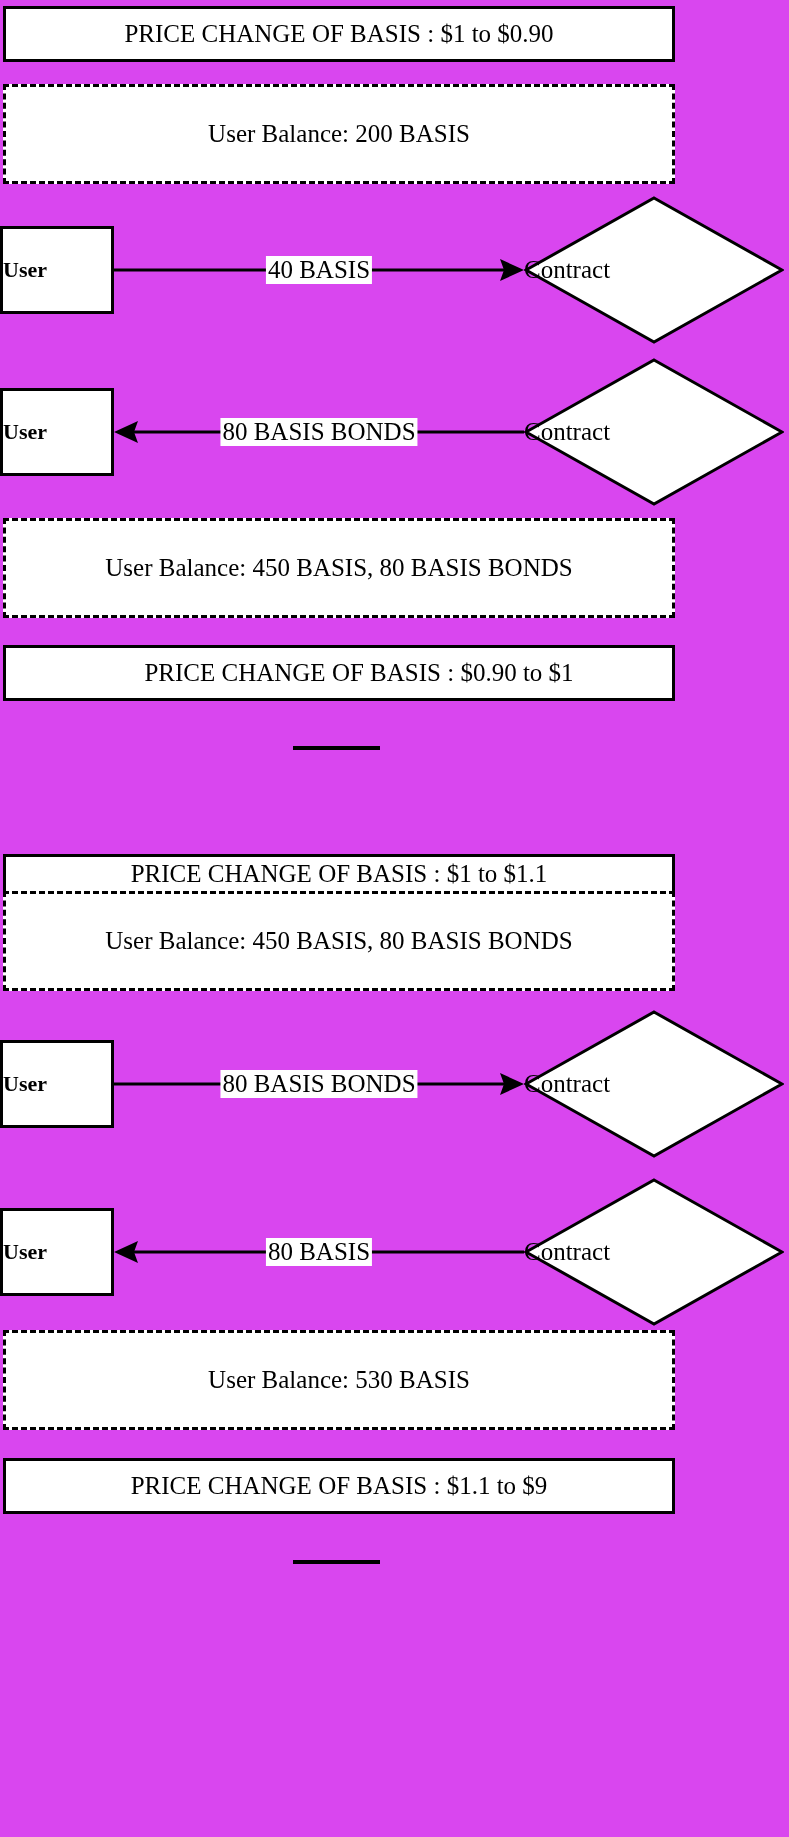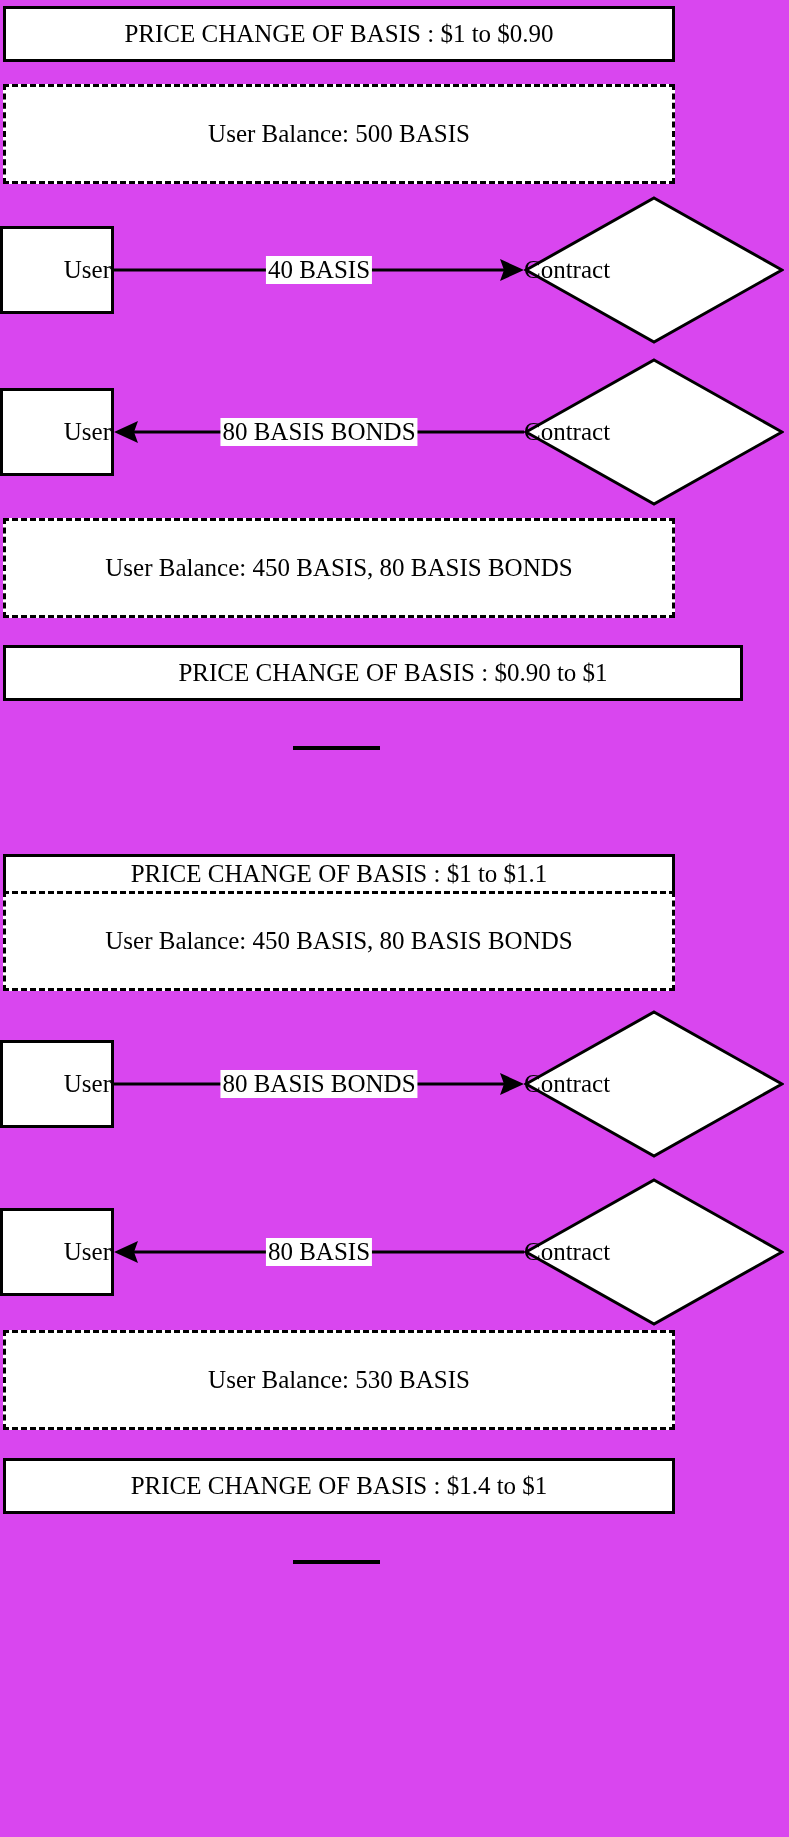--- a/index.html
+++ b/index.html
@@ -52,22 +52,23 @@
     left: 0;
     width: 789px;
   }
   .node-user {
     position: absolute;
     box-sizing: border-box;
     border: 3px solid #000000;
     background: #ffffff;
     display: flex;
     align-items: center;
-    justify-content: flex-end;
-    font-size: 25px;
+    justify-content: flex-start;
+    font-size: 22px;
+    font-weight: bold;
   }
   .node-contract {
     position: absolute;
     display: flex;
     align-items: center;
     justify-content: flex-start;
   }
   .node-contract .diamond-svg {
     position: absolute;
     left: 0;
@@ -112,21 +113,21 @@
 </head>
 <body>
 
 <div id="page">
 
   <div class="banner banner-solid" style="left:3px; top:6px; width:672px; height:56px;">
     <span class="banner-text">PRICE CHANGE OF BASIS : $1 to $0.90</span>
   </div>
 
   <div class="banner banner-dashed" style="left:3px; top:84px; width:672px; height:100px;">
-    <span class="balance-text">User Balance: 500 BASIS</span>
+    <span class="balance-text">User Balance: 200 BASIS</span>
   </div>
 
   <div class="flow-row" style="top:196px; height:148px;">
     <div class="node-user" style="left:0px; top:30px; width:114px; height:88px;">
       <span>User</span>
     </div>
 
     <div class="edge" style="left:114px; top:54px; width:410px;">
       <svg class="edge-svg" width="410" height="40" viewBox="0 0 410 40">
         <line x1="0" y1="20" x2="396" y2="20" stroke="#000" stroke-width="3"></line>
@@ -161,21 +162,21 @@
         <polygon points="130,2 258,74 130,146 2,74" fill="#ffffff" stroke="#000000" stroke-width="3"></polygon>
       </svg>
       <span class="diamond-label">Contract</span>
     </div>
   </div>
 
   <div class="banner banner-dashed" style="left:3px; top:518px; width:672px; height:100px;">
     <span class="balance-text">User Balance: 450 BASIS, 80 BASIS BONDS</span>
   </div>
 
-  <div class="banner banner-solid" style="left:3px; top:645px; width:740px; height:56px;padding-left:40px;">
+  <div class="banner banner-solid" style="left:3px; top:645px; width:672px; height:56px;padding-left:40px;">
     <span class="banner-text">PRICE CHANGE OF BASIS : $0.90 to $1</span>
   </div>
 
   <div class="separator" style="left:293px; top:746px; width:87px;"></div>
 
   <div class="banner banner-solid" style="left:3px; top:854px; width:672px; height:40px;">
     <span class="banner-text">PRICE CHANGE OF BASIS : $1 to $1.1</span>
   </div>
 
   <div class="banner banner-dashed" style="left:3px; top:891px; width:672px; height:100px;">
@@ -222,18 +223,18 @@
       </svg>
       <span class="diamond-label">Contract</span>
     </div>
   </div>
 
   <div class="banner banner-dashed" style="left:3px; top:1330px; width:672px; height:100px;">
     <span class="balance-text">User Balance: 530 BASIS</span>
   </div>
 
   <div class="banner banner-solid" style="left:3px; top:1458px; width:672px; height:56px;">
-    <span class="banner-text">PRICE CHANGE OF BASIS : $1.4 to $1</span>
+    <span class="banner-text">PRICE CHANGE OF BASIS : $1.1 to $9</span>
   </div>
 
   <div class="separator" style="left:293px; top:1560px; width:87px;"></div>
 
 </div>
 
 </body></html>

